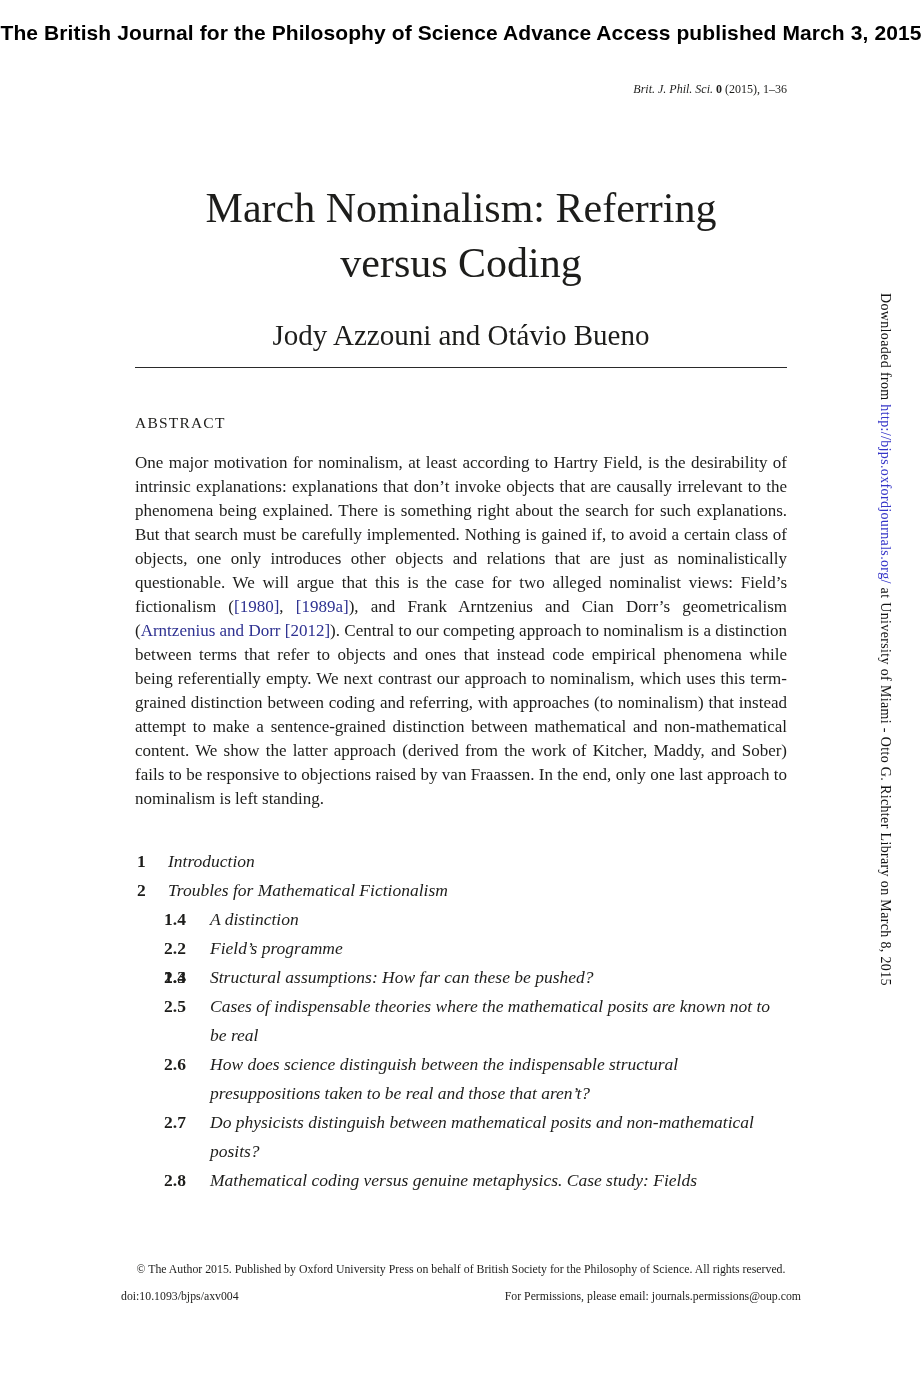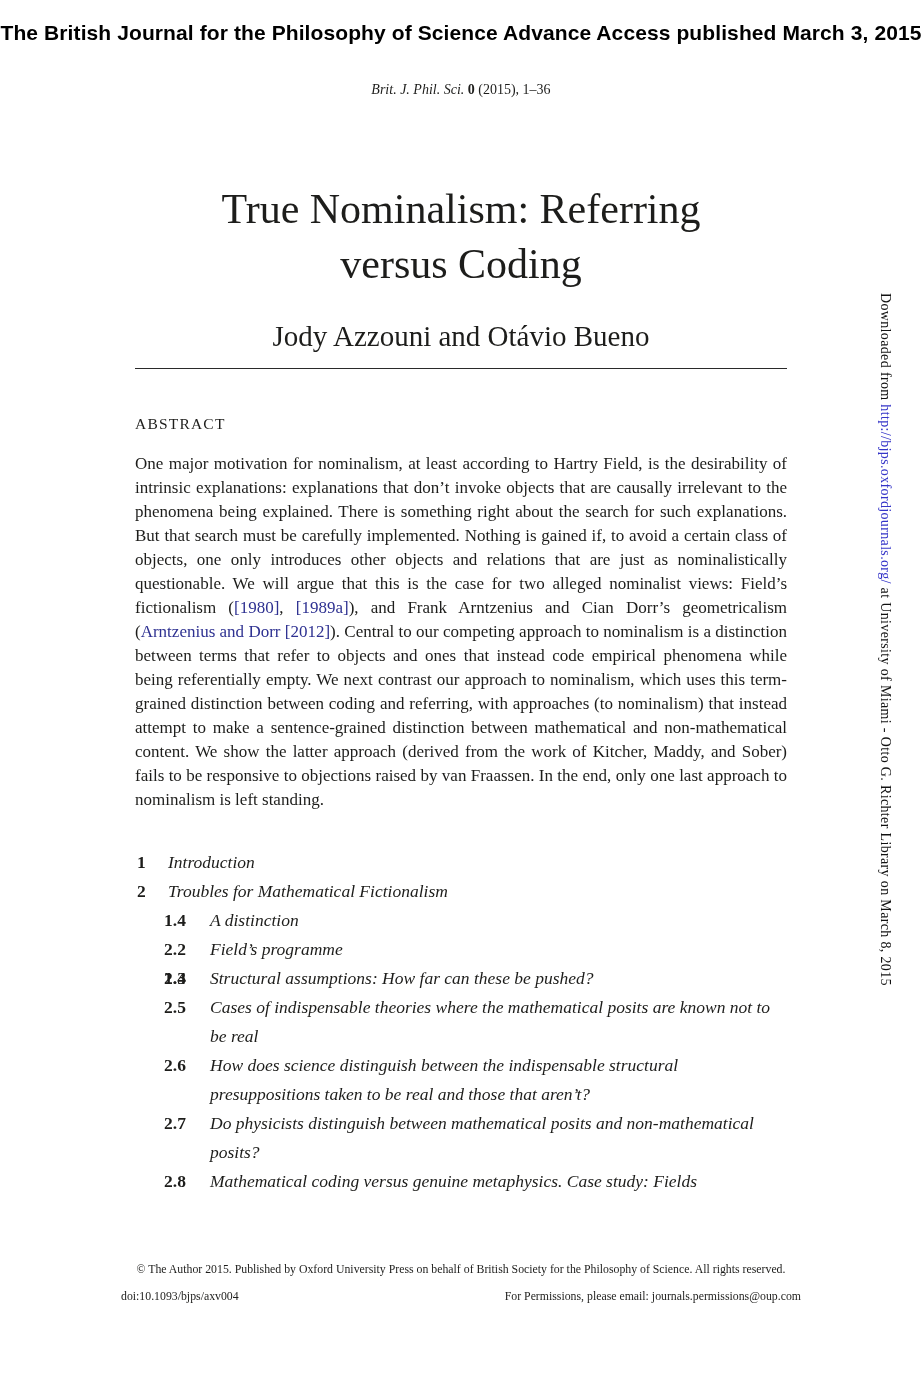--- a/index.html
+++ b/index.html
@@ -16,22 +16,22 @@
     text-align: center;
     font-family: "Liberation Sans", sans-serif;
     font-weight: bold;
     font-size: 21px;
     color: #000;
     letter-spacing: 0.1px;
   }
   .column { width: 652px; margin: 0 auto; }
   .journal-line {
     margin-top: 37px;
-    text-align: center;
-    font-size: 14px;
+    text-align: right;
+    font-size: 12px;
   }
   .journal-name { font-style: italic; }
   .journal-volume { font-weight: bold; }
   .title {
     margin-top: 84px;
     text-align: center;
     font-size: 42px;
     line-height: 55px;
     font-weight: normal;
   }
@@ -121,21 +121,21 @@
 
   <div class="journal-line">
     <span class="journal-name">Brit. J. Phil. Sci.</span>
     <span> </span>
     <span class="journal-volume">0</span>
     <span> </span>
     <span class="journal-rest">(2015), 1–36</span>
   </div>
 
   <h1 class="title">
-    <span>True Nominalism: Referring</span>
+    <span>March Nominalism: Referring</span>
     <span>versus Coding</span>
   </h1>
 
   <div class="authors">Jody Azzouni and Otávio Bueno</div>
 
   <hr class="divider">
 
   <div class="abstract-heading">ABSTRACT</div>
 
   <div class="abstract-text"><span>One major motivation for nominalism, at least according to Hartry Field, is the desirability of intrinsic explanations: explanations that don’t invoke objects that are causally irrelevant to the phenomena being explained. There is something right about the search for such explanations. But that search must be carefully implemented. Nothing is gained if, to avoid a certain class of objects, one only introduces other objects and relations that are just as nominalistically questionable. We will argue that this is the case for two alleged nominalist views: Field’s fictionalism (</span><a class="cite-link">[1980]</a><span>, </span><a class="cite-link">[1989a]</a><span>), and Frank Arntzenius and Cian Dorr’s geometricalism (</span><a class="cite-link">Arntzenius and Dorr [2012]</a><span>). Central to our competing approach to nominalism is a distinction between terms that refer to objects and ones that instead code empirical phenomena while being referentially empty. We next contrast our approach to nominalism, which uses this term-grained distinction between coding and referring, with approaches (to nominalism) that instead attempt to make a sentence-grained distinction between mathematical and non-mathematical content. We show the latter approach (derived from the work of Kitcher, Maddy, and Sober) fails to be responsive to objections raised by van Fraassen. In the end, only one last approach to nominalism is left standing.</span></div>

